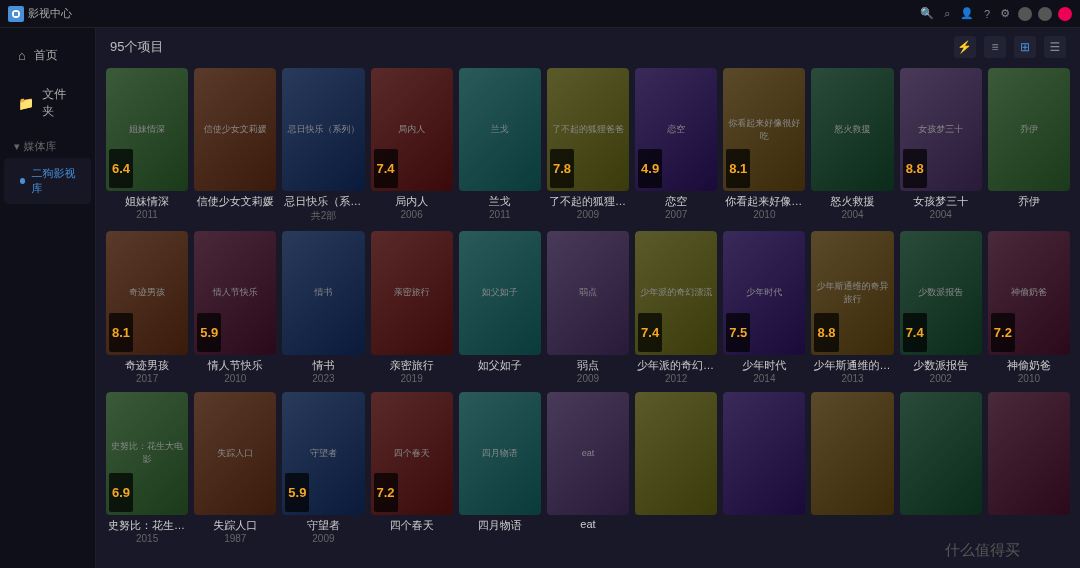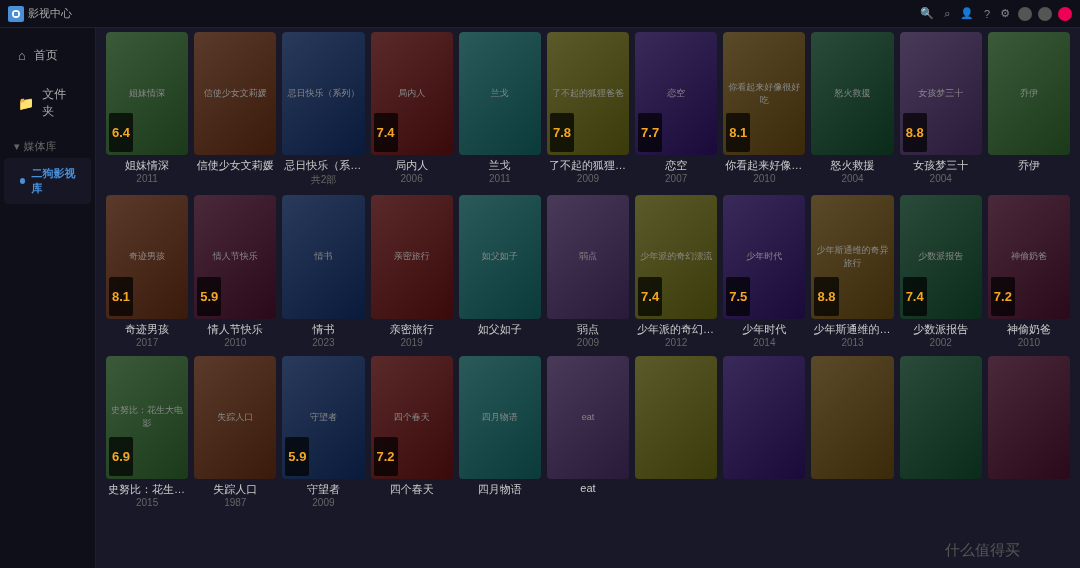--- a/index.html
+++ b/index.html
@@ -102,21 +102,20 @@
       display: flex;
       align-items: center;
       gap: 6px;
       padding: 8px 10px 8px 16px;
       font-size: 11px;
       color: #4a90d9;
       cursor: pointer;
       background: #161625;
       margin: 0 4px;
       border-radius: 4px;
-      font-weight: bold;
     }
     .sidebar-sub .dot { width: 6px; height: 6px; border-radius: 50%; background: #4a90d9; }
 
     
     .main-content {
       flex: 1;
       display: flex;
       flex-direction: column;
       background: #181828;
       overflow: hidden;
@@ -281,20 +280,29 @@
       <span>媒体库</span>
     </div>
     <div class="sidebar-sub">
       <div class="dot"></div>
       <span>二狗影视库</span>
     </div>
   </div>
 
   <div class="main-content">
 
+    <div class="content-header">
+      <span class="content-count">95个项目</span>
+      <div class="header-tools">
+        <div class="tool-btn">⚡</div>
+        <div class="tool-btn">≡</div>
+        <div class="tool-btn active">⊞</div>
+        <div class="tool-btn">☰</div>
+      </div>
+    </div>
 
     <div class="movies-grid" id="movies-grid">
     <div class="movie-card">
           <div class="movie-poster">
             <div class="poster-bg c1">姐妹情深</div>
             <div class="movie-rating">6.4</div>
           </div>
           <div class="movie-info">
             <div class="movie-title">姐妹情深</div>
             <div class="movie-year">2011</div>
@@ -343,21 +351,21 @@
             <div class="movie-rating">7.8</div>
           </div>
           <div class="movie-info">
             <div class="movie-title">了不起的狐狸爸爸</div>
             <div class="movie-year">2009</div>
           </div>
         </div>
         <div class="movie-card">
           <div class="movie-poster">
             <div class="poster-bg c8">恋空</div>
-            <div class="movie-rating">7.7</div>
+            <div class="movie-rating">4.9</div>
           </div>
           <div class="movie-info">
             <div class="movie-title">恋空</div>
             <div class="movie-year">2007</div>
           </div>
         </div>
         <div class="movie-card">
           <div class="movie-poster">
             <div class="poster-bg c9">你看起来好像很好吃</div>
             <div class="movie-rating">8.1</div>

